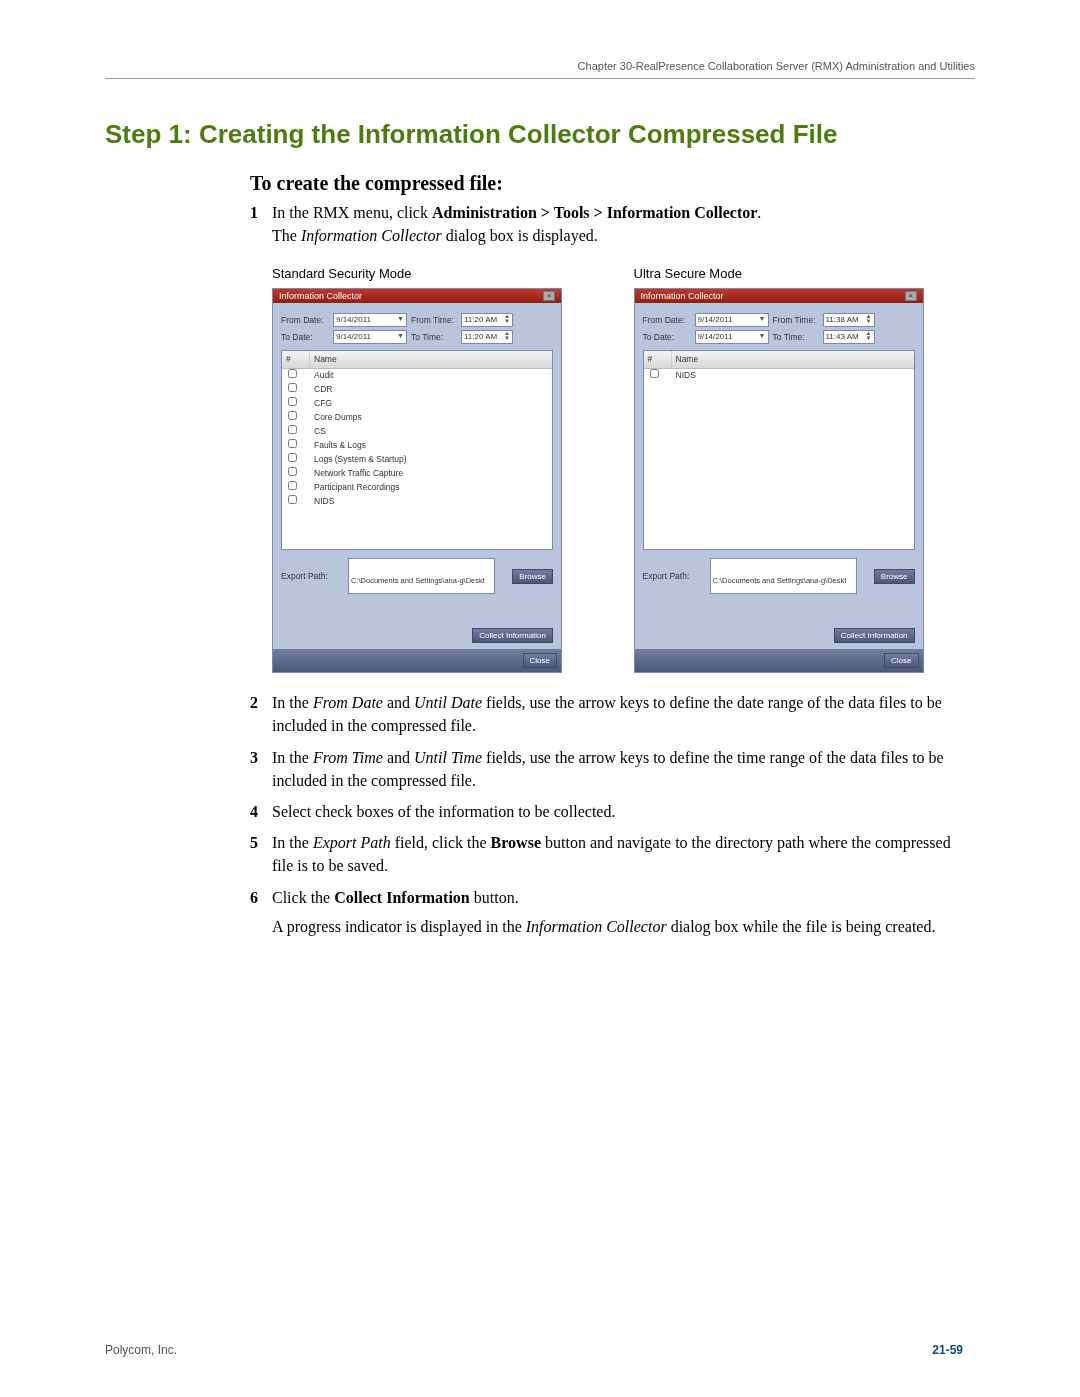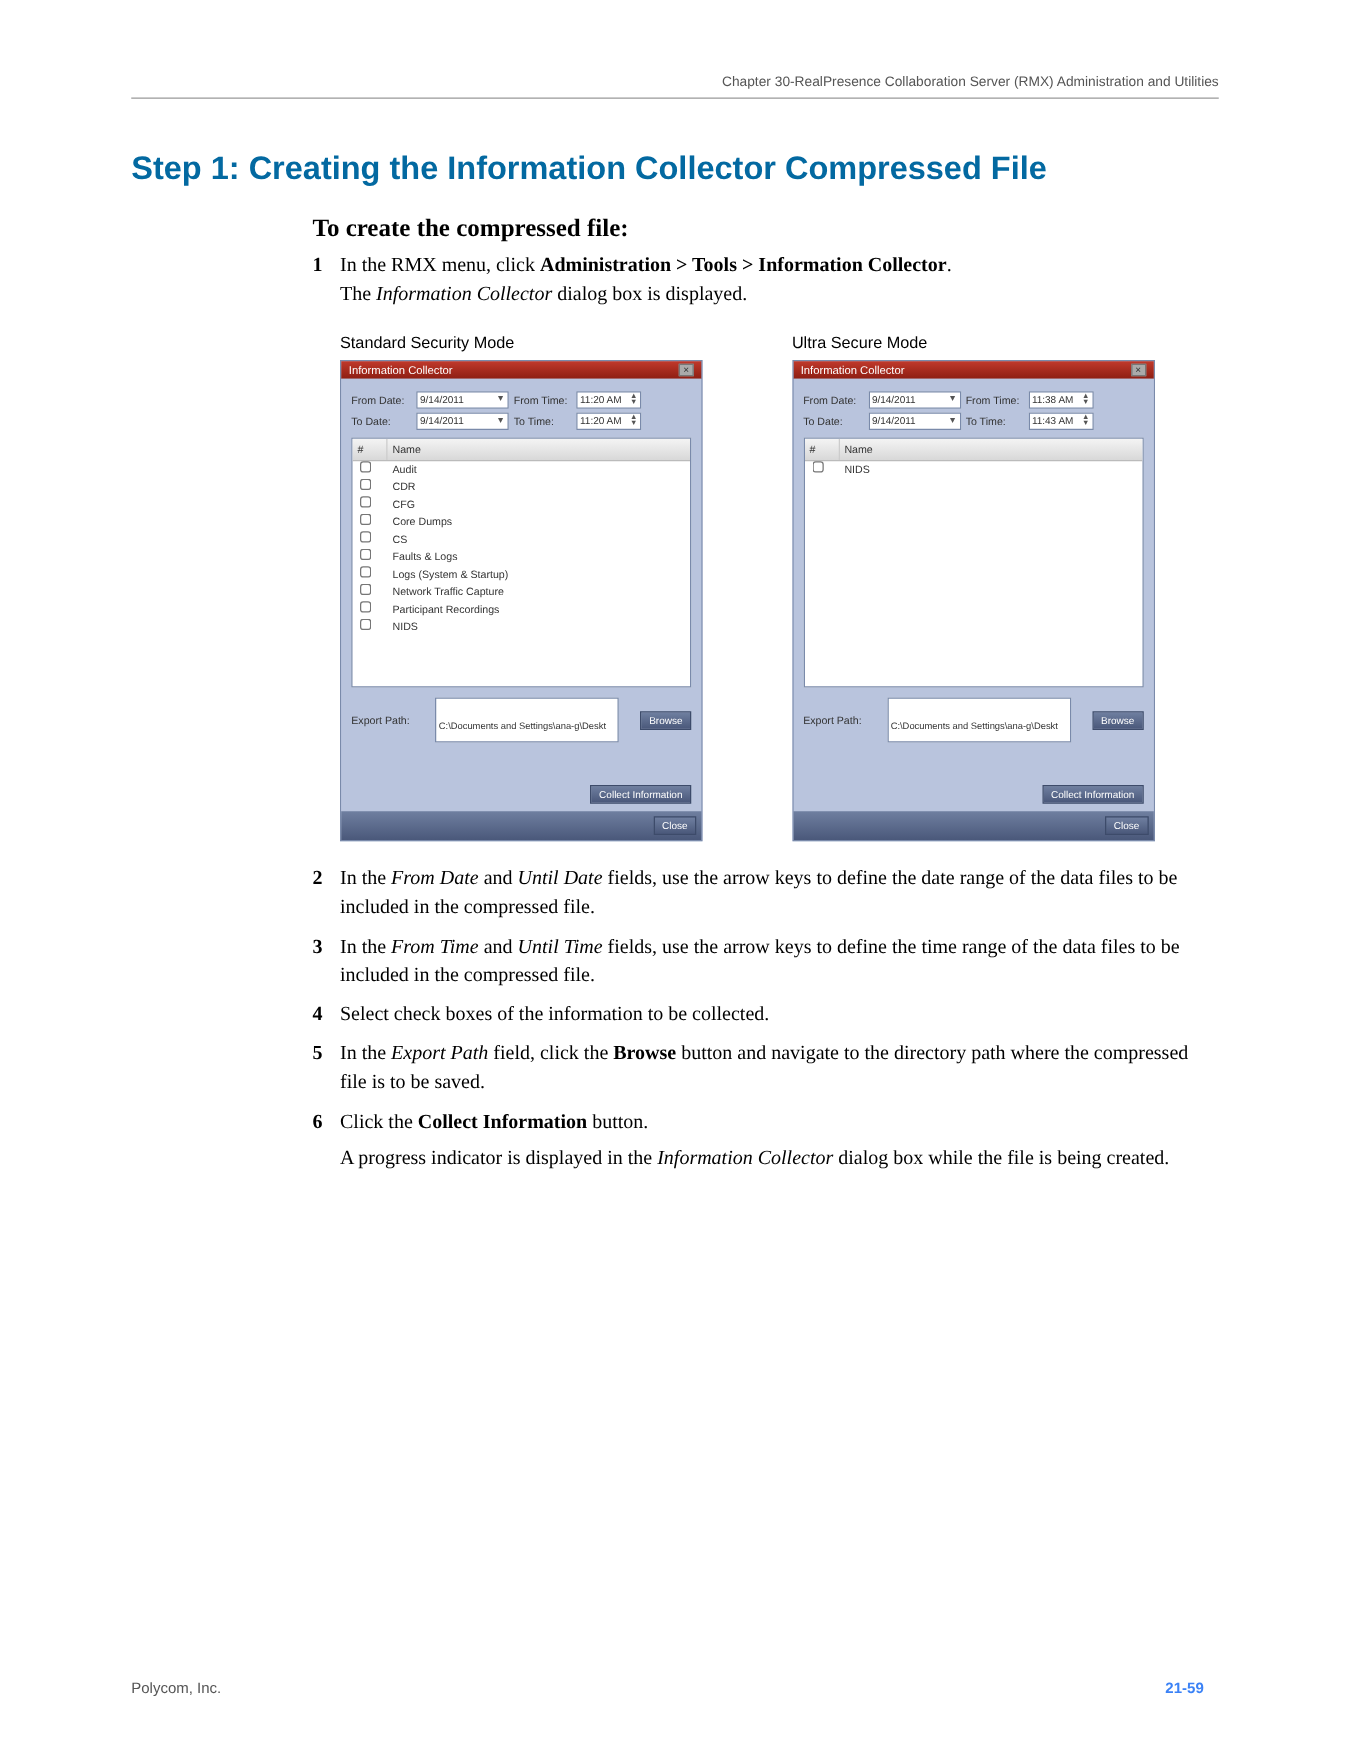--- a/index.html
+++ b/index.html
@@ -20,21 +20,21 @@
     color: #555;
     text-align: right;
     padding-bottom: 6px;
     border-bottom: 1px solid #999;
     margin-bottom: 40px;
   }
   .step-title {
     font-family: Arial, sans-serif;
     font-size: 26px;
     font-weight: bold;
-    color: #0369a1;
+    color: #4d7c0f;
     margin-bottom: 22px;
   }
   .content-indent { margin-left: 145px; }
   .subhead {
     font-weight: bold;
     font-size: 20px;
     margin-bottom: 6px;
   }
   ol.steps { list-style: none; counter-reset: step; }
   ol.steps > li {
@@ -104,21 +104,21 @@
     align-items: center;
     margin-bottom: 6px;
     font-size: 8.5px;
   }
   .ctl-input {
     height: 14px;
     border: 1px solid #7a8aaa;
     background: #fff;
     font-size: 8px;
     padding: 0 2px;
-    display:flex;align-items:center;justify-content:space-between;
+    display:flex;align-items:flex-start;justify-content:space-between;
   }
   .ctl-input .arr {
     font-size: 7px;
     color:#555;
   }
   .spin { display:flex;flex-direction:column;line-height:5px;font-size:6px;color:#555; }
   .table-area {
     background: #fff;
     border: 1px solid #7a8aaa;
     height: 200px;
@@ -171,21 +171,21 @@
     position: absolute;
     bottom: 40px;
     left: 105px;
     right: 117px;
     display: flex;
     justify-content: space-between;
     font-family: Arial, sans-serif;
     font-size: 12px;
     color: #555;
   }
-  .footer .pagenum { font-weight: bold; color: #3b82f6; }
+  .footer .pagenum { font-weight: bold; color: #0c4a6e; }
   .substep { margin-top:6px; }
 </style>
 </head>
 <body>
 
 <div class="page">
   <div class="header-line">Chapter 30-RealPresence Collaboration Server (RMX) Administration and Utilities</div>
 
   <h1 class="step-title">Step 1: Creating the Information Collector Compressed File</h1>
 

